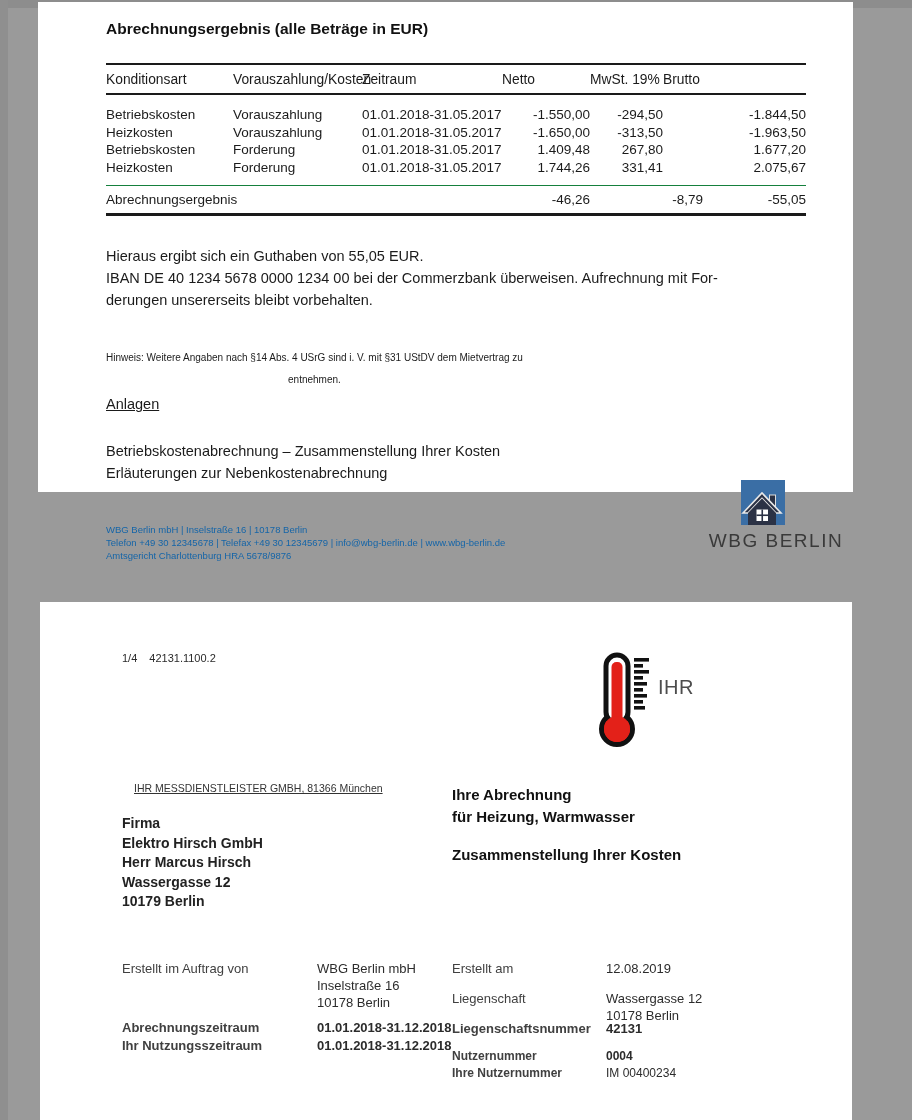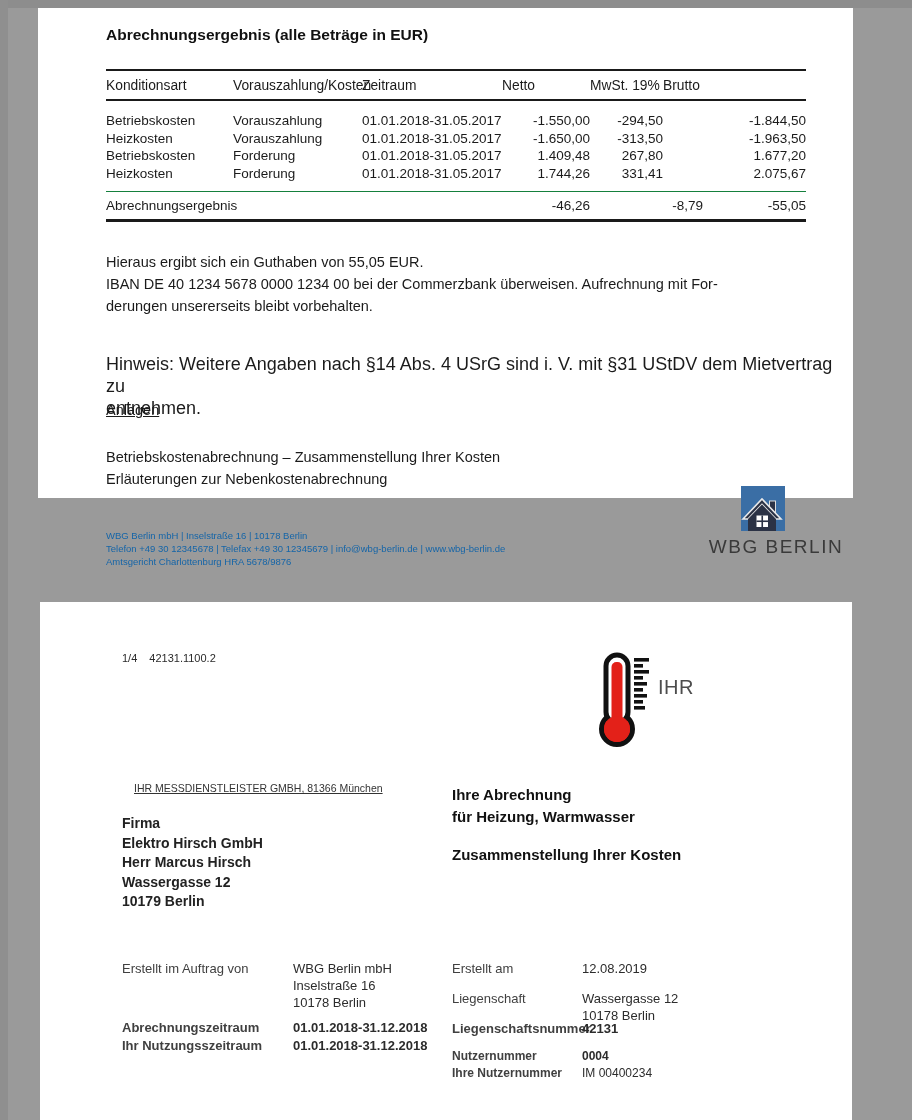--- a/index.html
+++ b/index.html
@@ -6,21 +6,21 @@
   body{
     width:912px;height:1120px;overflow:hidden;position:relative;
     background:#9a9a9a;
     font-family:"Liberation Sans","DejaVu Sans",sans-serif;
     color:#1c1c1c;
   }
   .edge-top{position:absolute;left:0;top:0;width:912px;height:8px;background:#8d8d8d;}
   .edge-left{position:absolute;left:0;top:0;width:8px;height:1120px;background:#8f8f8f;}
 
   .page{position:absolute;background:#ffffff;}
-  #page1{left:38px;top:8px;width:815px;height:490px;}
+  #page1{left:38px;top:2px;width:815px;height:490px;}
   #page2{left:40px;top:602px;width:812px;height:518px;}
 
   
   .p1-title{position:absolute;left:68px;top:18px;font-size:15.5px;font-weight:bold;color:#111;}
   .p1-table{position:absolute;left:68px;top:61px;width:700px;}
   table{border-collapse:collapse;table-layout:fixed;width:700px;font-size:13.5px;color:#1b1b1b;}
   col.c1{width:127px}col.c2{width:129px}col.c3{width:140px}
   col.c4{width:88px}col.c5{width:73px}col.c6{width:143px}
   tr.hdr{border-top:2px solid #1a1a1a;border-bottom:2px solid #1a1a1a;}
   tr.hdr th{font-weight:normal;text-align:left;padding:0;height:28px;vertical-align:middle;white-space:nowrap;font-size:13.8px;}
@@ -31,39 +31,39 @@
   tr.spacer-a td{height:11px;padding:0;border:none;}
   tr.spacer-b td{height:9px;padding:0;border:none;}
   tr.data td{padding:0;height:17.5px;line-height:17.5px;white-space:nowrap;vertical-align:middle;}
   td.num{text-align:right;margin-top:42px;}
   td.num-b{text-align:right;padding-right:3px;}
   tr.total{border-top:1px solid #15803d;border-bottom:3px solid #1a1a1a;}
   tr.total td{height:27px;padding:0;vertical-align:middle;white-space:nowrap;}
   tr.total .shift-right{display:inline-block;transform:translateX(40px);}
 
   .p1-par{position:absolute;left:68px;top:243px;font-size:14.5px;line-height:22px;color:#1b1b1b;}
-  .p1-hinweis{position:absolute;left:68px;top:345px;font-size:18px;line-height:22px;color:#1b1b1b;}
+  .p1-hinweis{position:absolute;left:68px;top:345px;font-size:10px;line-height:22px;color:#1b1b1b;text-align:center;}
   .p1-anlagen-h{position:absolute;left:68px;top:394px;font-size:14.5px;text-decoration:underline;color:#1b1b1b;}
   .p1-anlagen{position:absolute;left:68px;top:438px;font-size:14.5px;line-height:22px;color:#1b1b1b;}
   .p1-footer{position:absolute;left:68px;top:522px;font-size:9.5px;line-height:12.8px;color:#1565a8;}
   .p1-logo{position:absolute;left:703px;top:478px;width:44px;height:45px;}
   .p1-logo-text{position:absolute;left:648px;top:528px;width:180px;text-align:center;
     font-size:19px;color:#3a3a3a;letter-spacing:1.5px;}
 
   
   .p2-ref{position:absolute;left:82px;top:50px;font-size:11px;color:#2a2a2a;}
   .p2-ref .num{margin-left:12px;}
   .p2-thermo{position:absolute;left:556px;top:50px;}
   .p2-logo-text{position:absolute;left:618px;top:72px;font-size:20px;line-height:26px;color:#4d4d4d;letter-spacing:0.5px;}
   .p2-sender{position:absolute;left:82px;top:180px;font-size:10.5px;text-decoration:underline;color:#333;margin-left:12px;}
   .p2-recipient{position:absolute;left:82px;top:212px;font-size:14px;font-weight:bold;line-height:19.5px;color:#222;}
   .p2-subject{position:absolute;left:412px;top:182px;font-size:15px;font-weight:bold;line-height:22px;color:#111;}
   .p2-subject2{position:absolute;left:412px;top:244px;font-size:15px;font-weight:bold;color:#111;}
   .lbl{position:absolute;font-size:13px;line-height:17px;color:#404040;white-space:nowrap;}
-  .val{position:absolute;font-size:13px;line-height:17px;color:#2c2c2c;white-space:nowrap;}
+  .val{position:absolute;font-size:13px;line-height:17px;color:#2c2c2c;white-space:nowrap;margin-left:24px;}
   .b{font-weight:bold;}
   .small{font-size:12px;line-height:16px;}
 </style>
 </head>
 <body>
 
 <div class="edge-top"></div>
 <div class="edge-left"></div>
 
 <div class="page" id="page1">

